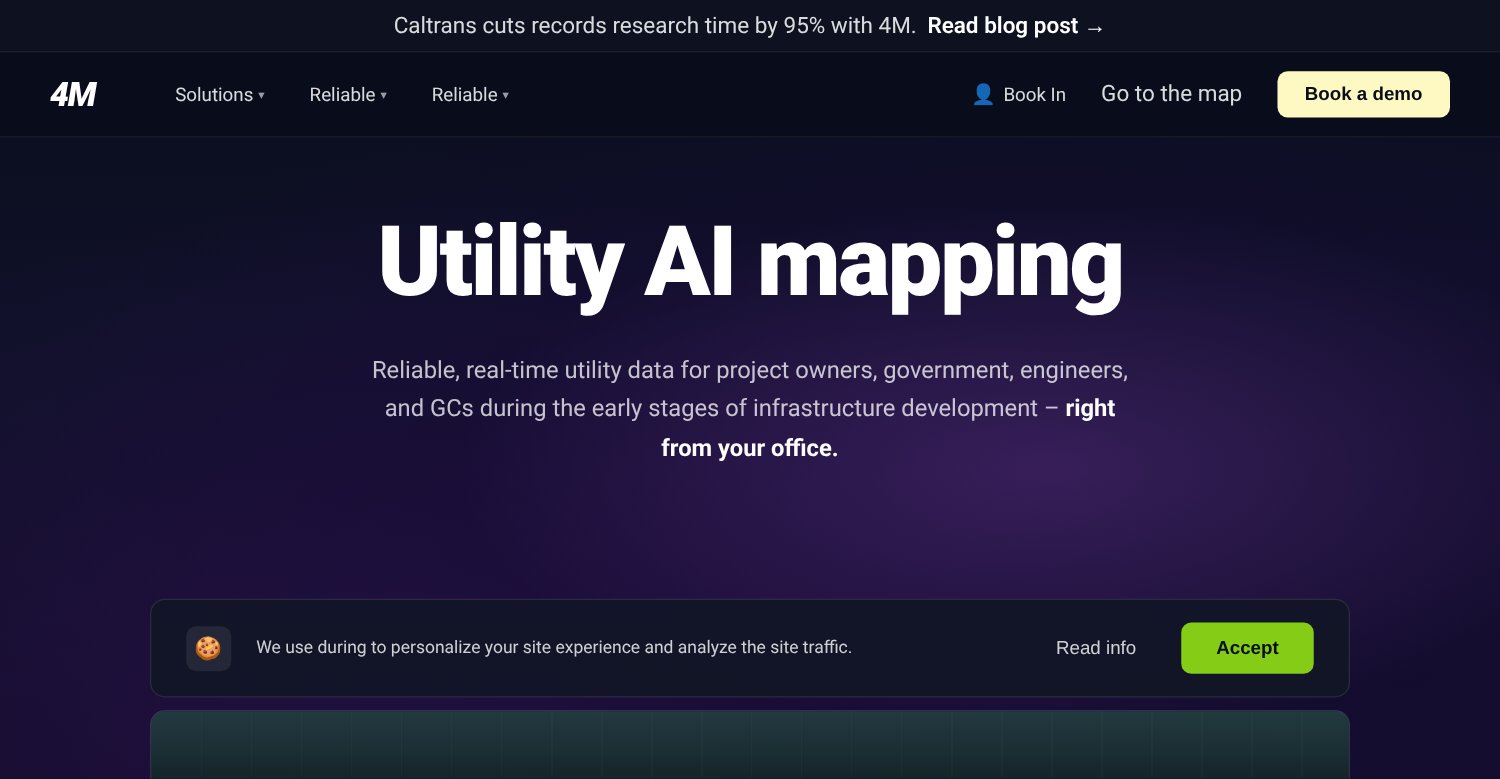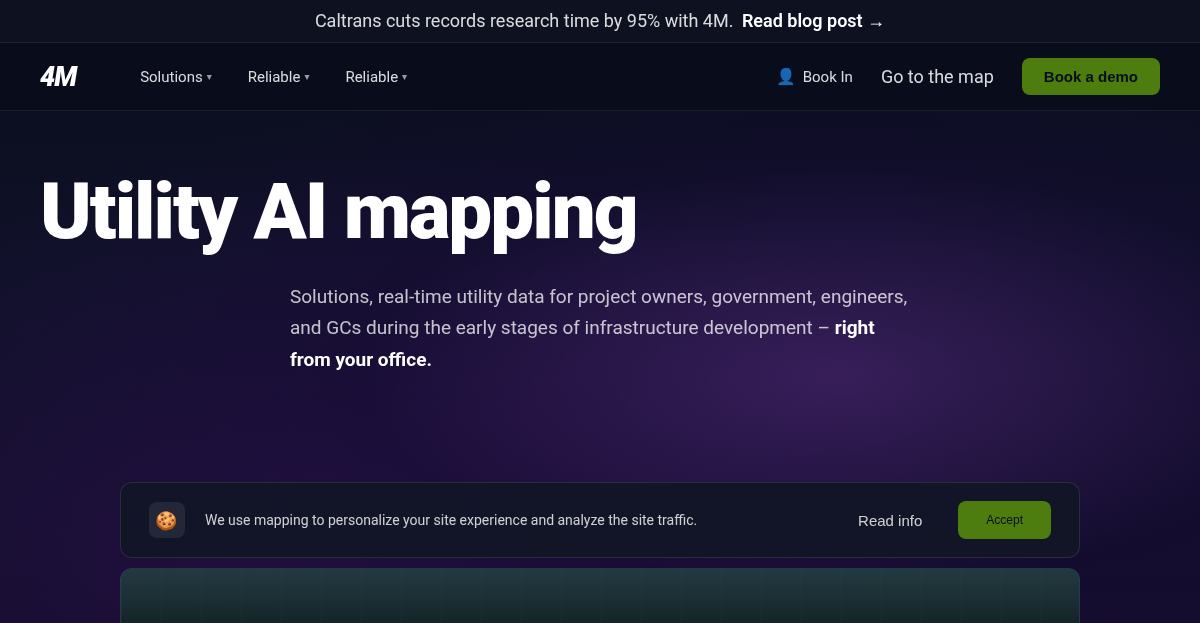--- a/index.html
+++ b/index.html
@@ -108,36 +108,36 @@
     }
 
     .go-to-map-btn {
       color: rgba(255,255,255,0.85);
       font-size: 18px;
       cursor: pointer;
       padding: 8px 4px;
     }
 
     .book-demo-btn {
-      background: #4d7c0f;
+      background: #fef9c3;
       color: #0a0e1a;
       font-size: 15px;
       font-weight: 600;
       padding: 10px 22px;
       border-radius: 8px;
       cursor: pointer;
       border: none;
       white-space: nowrap;
     }
 
     
     .hero {
       position: relative;
       z-index: 5;
-      text-align: left;
+      text-align: center;
       padding: 60px 40px 40px;
     }
 
     .hero-title {
       font-size: 78px;
       font-weight: 900;
       line-height: 1.05;
       letter-spacing: -2px;
       margin-bottom: 28px;
     }
@@ -196,24 +196,24 @@
       font-size: 15px;
       font-weight: 500;
       cursor: pointer;
       white-space: nowrap;
       padding: 8px 16px;
       background: transparent;
       border: none;
     }
 
     .accept-btn {
-      background: #4d7c0f;
+      background: #84cc16;
       color: #0a0e1a;
-      font-size: 12px;
-      font-weight: 400;
+      font-size: 15px;
+      font-weight: 700;
       padding: 12px 28px;
       border-radius: 8px;
       cursor: pointer;
       border: none;
       white-space: nowrap;
     }
 
     
     .bottom-preview {
       position: absolute;
@@ -293,30 +293,30 @@
       <span>Book a demo</span>
     </button>
   </div>
 </nav>
 
 <section class="hero">
   <h1 class="hero-title">
     <span>Utility AI mapping</span><br>
   </h1>
   <p class="hero-subtitle">
-    <span>Solutions, real-time utility data for project owners, government, engineers, and GCs during the early stages of infrastructure development –</span>
+    <span>Reliable, real-time utility data for project owners, government, engineers, and GCs during the early stages of infrastructure development –</span>
     <strong> right from your office.</strong>
   </p>
 </section>
 
 <div class="cookie-banner">
   <div class="cookie-icon">
     <span>🍪</span>
   </div>
-  <p class="cookie-text">We use mapping to personalize your site experience and analyze the site traffic.</p>
+  <p class="cookie-text">We use during to personalize your site experience and analyze the site traffic.</p>
   <button class="more-info-btn">
     <span>Read info</span>
   </button>
   <button class="accept-btn">
     <span>Accept</span>
   </button>
 </div>
 
 <div class="bottom-preview">
   <div class="bottom-preview-inner"></div>

